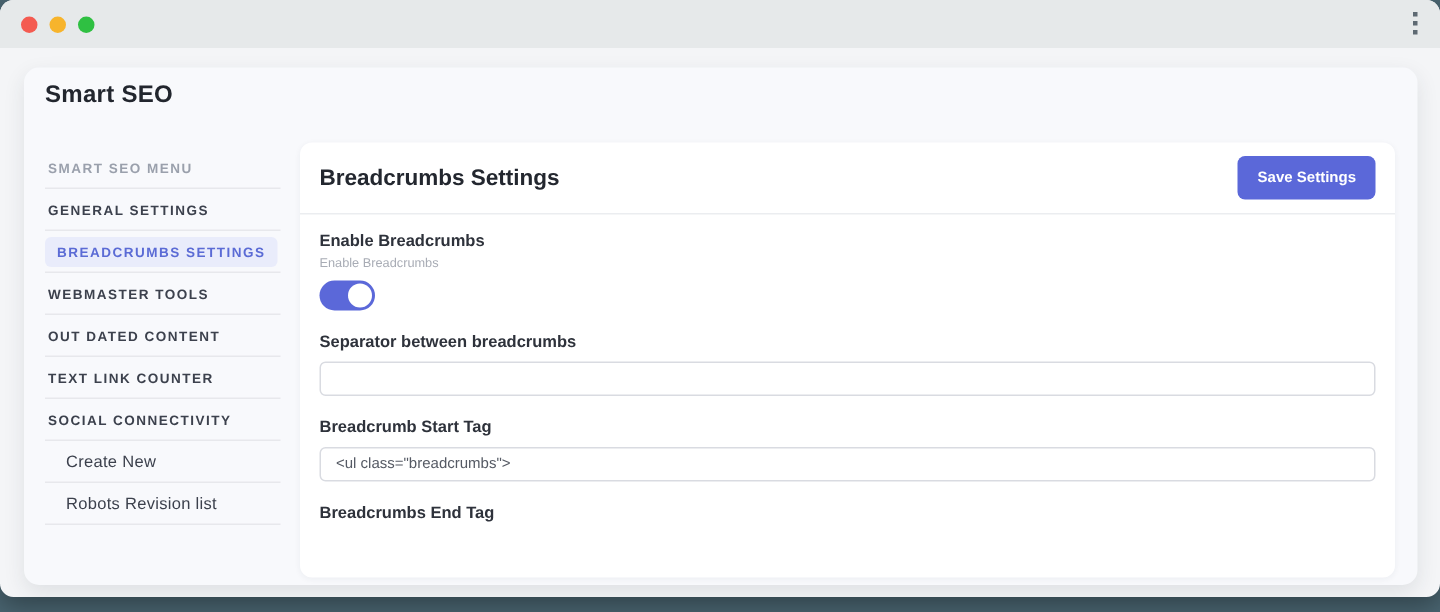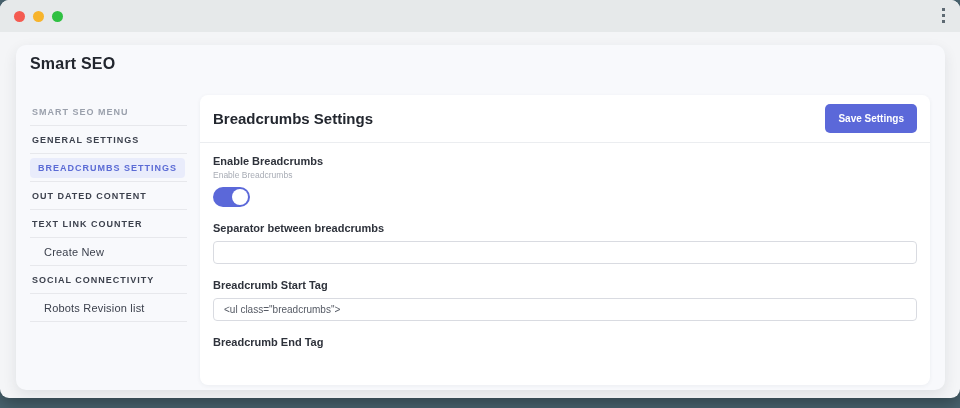--- a/index.html
+++ b/index.html
@@ -115,24 +115,25 @@
 
   <div class="card">
     <div class="app-title">Smart SEO</div>
 
     <nav class="sidebar">
       <div class="side-item header">SMART SEO MENU</div>
       <div class="side-item">GENERAL SETTINGS</div>
       <div class="side-item active">
         <span class="pill">BREADCRUMBS SETTINGS</span>
       </div>
+      <div class="side-item">WEBMASTER TOOLS</div>
       <div class="side-item">OUT DATED CONTENT</div>
       <div class="side-item">TEXT LINK COUNTER</div>
+      <div class="side-item">SOCIAL CONNECTIVITY</div>
       <div class="side-item sub">Create New</div>
-      <div class="side-item">SOCIAL CONNECTIVITY</div>
       <div class="side-item sub">Robots Revision list</div>
     </nav>
 
     <section class="panel">
       <div class="panel-header">
         <div class="panel-title">Breadcrumbs Settings</div>
         <button class="save-btn">Save Settings</button>
       </div>
 
       <div class="panel-body">
@@ -149,20 +150,20 @@
           <div class="field-label">Separator between breadcrumbs</div>
           <input class="text-input" type="text" value="" style="">
         </div>
 
         <div class="field">
           <div class="field-label">Breadcrumb Start Tag</div>
           <input class="text-input" type="text" value="&lt;ul class=&quot;breadcrumbs&quot;&gt;" style="">
         </div>
 
         <div class="field">
-          <div class="field-label">Breadcrumb End Tag</div>
+          <div class="field-label">Breadcrumbs End Tag</div>
         </div>
 
       </div>
     </section>
   </div>
 
 </div>
 
 </body></html>

